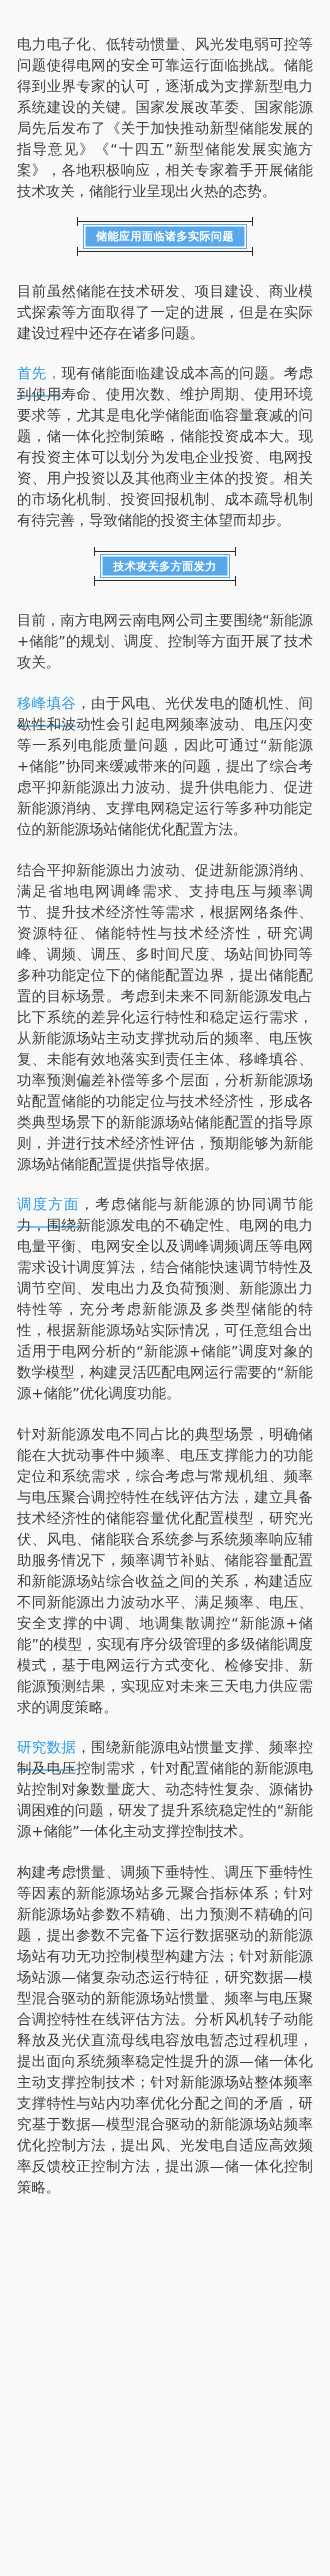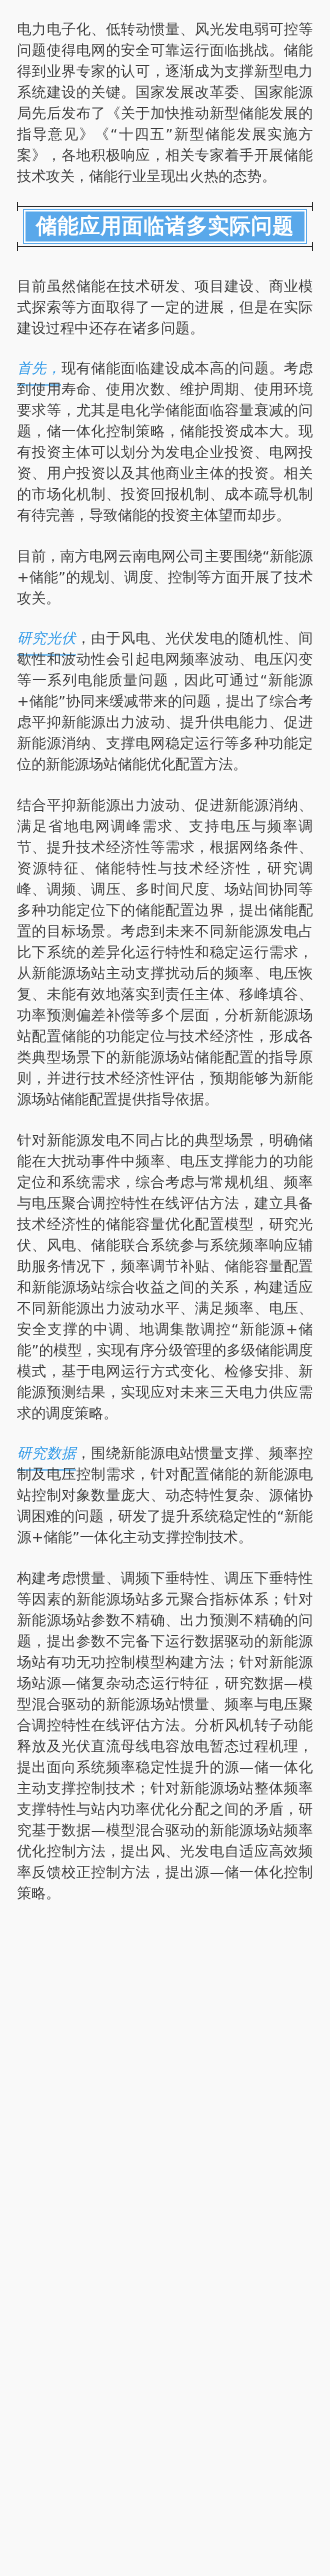--- a/index.html
+++ b/index.html
@@ -14,26 +14,25 @@
     background: #f9f9f9;
   }
   .content {
     padding: 18.5px 17px 0 17px;
     color: #3d3d3d;
     font-size: 14.4px;
     line-height: 21px;
     text-align: justify;
   }
   .para { margin: 19.6px 0; }
-  .para:first-child { margin-top: 0; }
+  .para:first-child { margin-top: 15px; }
   .kw {
     color: #2f99e8;
     border-bottom: 2.1px solid #79c0f2;
-    padding-bottom: 8px;
-    font-style: italic;
+    padding-bottom: 14px;
   }
   .badge-row { text-align: center; margin: 18.5px 0 29px 0; }
   .badge-frame {
     display: inline-block;
     position: relative;
     padding: 2.1px 5.2px;
     border-top: 1px solid #2a2a2a;
     border-bottom: 1px solid #2a2a2a;
   }
   .tick {
@@ -42,21 +41,21 @@
   .tick.tl { left: -0.5px; top: -5.2px; }
   .tick.tr { right: -0.5px; top: -5.2px; }
   .tick.bl { left: -0.5px; bottom: -5.2px; }
   .tick.br { right: -0.5px; bottom: -5.2px; }
   .badge {
     background: #59a8ea;
     border: 1px solid #59a8ea;
     box-shadow: inset 0 0 0 1.5px #ffffff;
     color: #ffffff;
     font-weight: bold;
-    font-size: 21px;
+    font-size: 11px;
     line-height: 1;
     padding: 5.7px 12.4px;
     letter-spacing: 0.5px;
   }
 </style>
 </head>
 <body>
 
 <div class="page">
   <div class="content">
@@ -72,27 +71,37 @@
         <div class="badge">储能应用面临诸多实际问题</div>
       </div>
     </div>
 
     <p class="para"><span>目前虽然储能在技术研发、项目建设、商业模式探索等方面取得了一定的进展，但是在实际建设过程中还存在诸多问题。</span></p>
 
     <p class="para"><span class="kw">首先，</span><span>现有储能面临建设成本高的问题。考虑到使用寿命、使用次数、维护周期、使用环境要求等，尤其是电化学储能面临容量衰减的问题，储一体化控制策略，储能投资成本大。现有投资主体可以划分为发电企业投资、电网投资、用户投资以及其他商业主体的投资。相关的市场化机制、投资回报机制、成本疏导机制有待完善，导致储能的投资主体望而却步。</span></p>
 
 
 
+    <div class="badge-row">
+      <div class="badge-frame">
+        <span class="tick tl"></span>
+        <span class="tick tr"></span>
+        <span class="tick bl"></span>
+        <span class="tick br"></span>
+        <div class="badge">技术攻关多方面发力</div>
+      </div>
+    </div>
 
     <p class="para"><span>目前，南方电网云南电网公司主要围绕“新能源+储能”的规划、调度、控制等方面开展了技术攻关。</span></p>
 
-    <p class="para"><span class="kw">研究光伏</span><span>，由于风电、光伏发电的随机性、间歇性和波动性会引起电网频率波动、电压闪变等一系列电能质量问题，因此可通过“新能源+储能”协同来缓减带来的问题，提出了综合考虑平抑新能源出力波动、提升供电能力、促进新能源消纳、支撑电网稳定运行等多种功能定位的新能源场站储能优化配置方法。</span></p>
+    <p class="para"><span class="kw">移峰填谷</span><span>，由于风电、光伏发电的随机性、间歇性和波动性会引起电网频率波动、电压闪变等一系列电能质量问题，因此可通过“新能源+储能”协同来缓减带来的问题，提出了综合考虑平抑新能源出力波动、提升供电能力、促进新能源消纳、支撑电网稳定运行等多种功能定位的新能源场站储能优化配置方法。</span></p>
 
     <p class="para"><span>结合平抑新能源出力波动、促进新能源消纳、满足省地电网调峰需求、支持电压与频率调节、提升技术经济性等需求，根据网络条件、资源特征、储能特性与技术经济性，研究调峰、调频、调压、多时间尺度、场站间协同等多种功能定位下的储能配置边界，提出储能配置的目标场景。考虑到未来不同新能源发电占比下系统的差异化运行特性和稳定运行需求，从新能源场站主动支撑扰动后的频率、电压恢复、未能有效地落实到责任主体、移峰填谷、功率预测偏差补偿等多个层面，分析新能源场站配置储能的功能定位与技术经济性，形成各类典型场景下的新能源场站储能配置的指导原则，并进行技术经济性评估，预期能够为新能源场站储能配置提供指导依据。</span></p>
 
+    <p class="para"><span class="kw">调度方面</span><span>，考虑储能与新能源的协同调节能力，围绕新能源发电的不确定性、电网的电力电量平衡、电网安全以及调峰调频调压等电网需求设计调度算法，结合储能快速调节特性及调节空间、发电出力及负荷预测、新能源出力特性等，充分考虑新能源及多类型储能的特性，根据新能源场站实际情况，可任意组合出适用于电网分析的“新能源+储能”调度对象的数学模型，构建灵活匹配电网运行需要的“新能源+储能”优化调度功能。</span></p>
 
     <p class="para"><span>针对新能源发电不同占比的典型场景，明确储能在大扰动事件中频率、电压支撑能力的功能定位和系统需求，综合考虑与常规机组、频率与电压聚合调控特性在线评估方法，建立具备技术经济性的储能容量优化配置模型，研究光伏、风电、储能联合系统参与系统频率响应辅助服务情况下，频率调节补贴、储能容量配置和新能源场站综合收益之间的关系，构建适应不同新能源出力波动水平、满足频率、电压、安全支撑的中调、地调集散调控“新能源+储能”的模型，实现有序分级管理的多级储能调度模式，基于电网运行方式变化、检修安排、新能源预测结果，实现应对未来三天电力供应需求的调度策略。</span></p>
 
     <p class="para"><span class="kw">研究数据</span><span>，围绕新能源电站惯量支撑、频率控制及电压控制需求，针对配置储能的新能源电站控制对象数量庞大、动态特性复杂、源储协调困难的问题，研发了提升系统稳定性的“新能源+储能”一体化主动支撑控制技术。</span></p>
 
     <p class="para"><span>构建考虑惯量、调频下垂特性、调压下垂特性等因素的新能源场站多元聚合指标体系；针对新能源场站参数不精确、出力预测不精确的问题，提出参数不完备下运行数据驱动的新能源场站有功无功控制模型构建方法；针对新能源场站源—储复杂动态运行特征，研究数据—模型混合驱动的新能源场站惯量、频率与电压聚合调控特性在线评估方法。分析风机转子动能释放及光伏直流母线电容放电暂态过程机理，提出面向系统频率稳定性提升的源—储一体化主动支撑控制技术；针对新能源场站整体频率支撑特性与站内功率优化分配之间的矛盾，研究基于数据—模型混合驱动的新能源场站频率优化控制方法，提出风、光发电自适应高效频率反馈校正控制方法，提出源—储一体化控制策略。</span></p>
 
   </div>
 
 </div>

